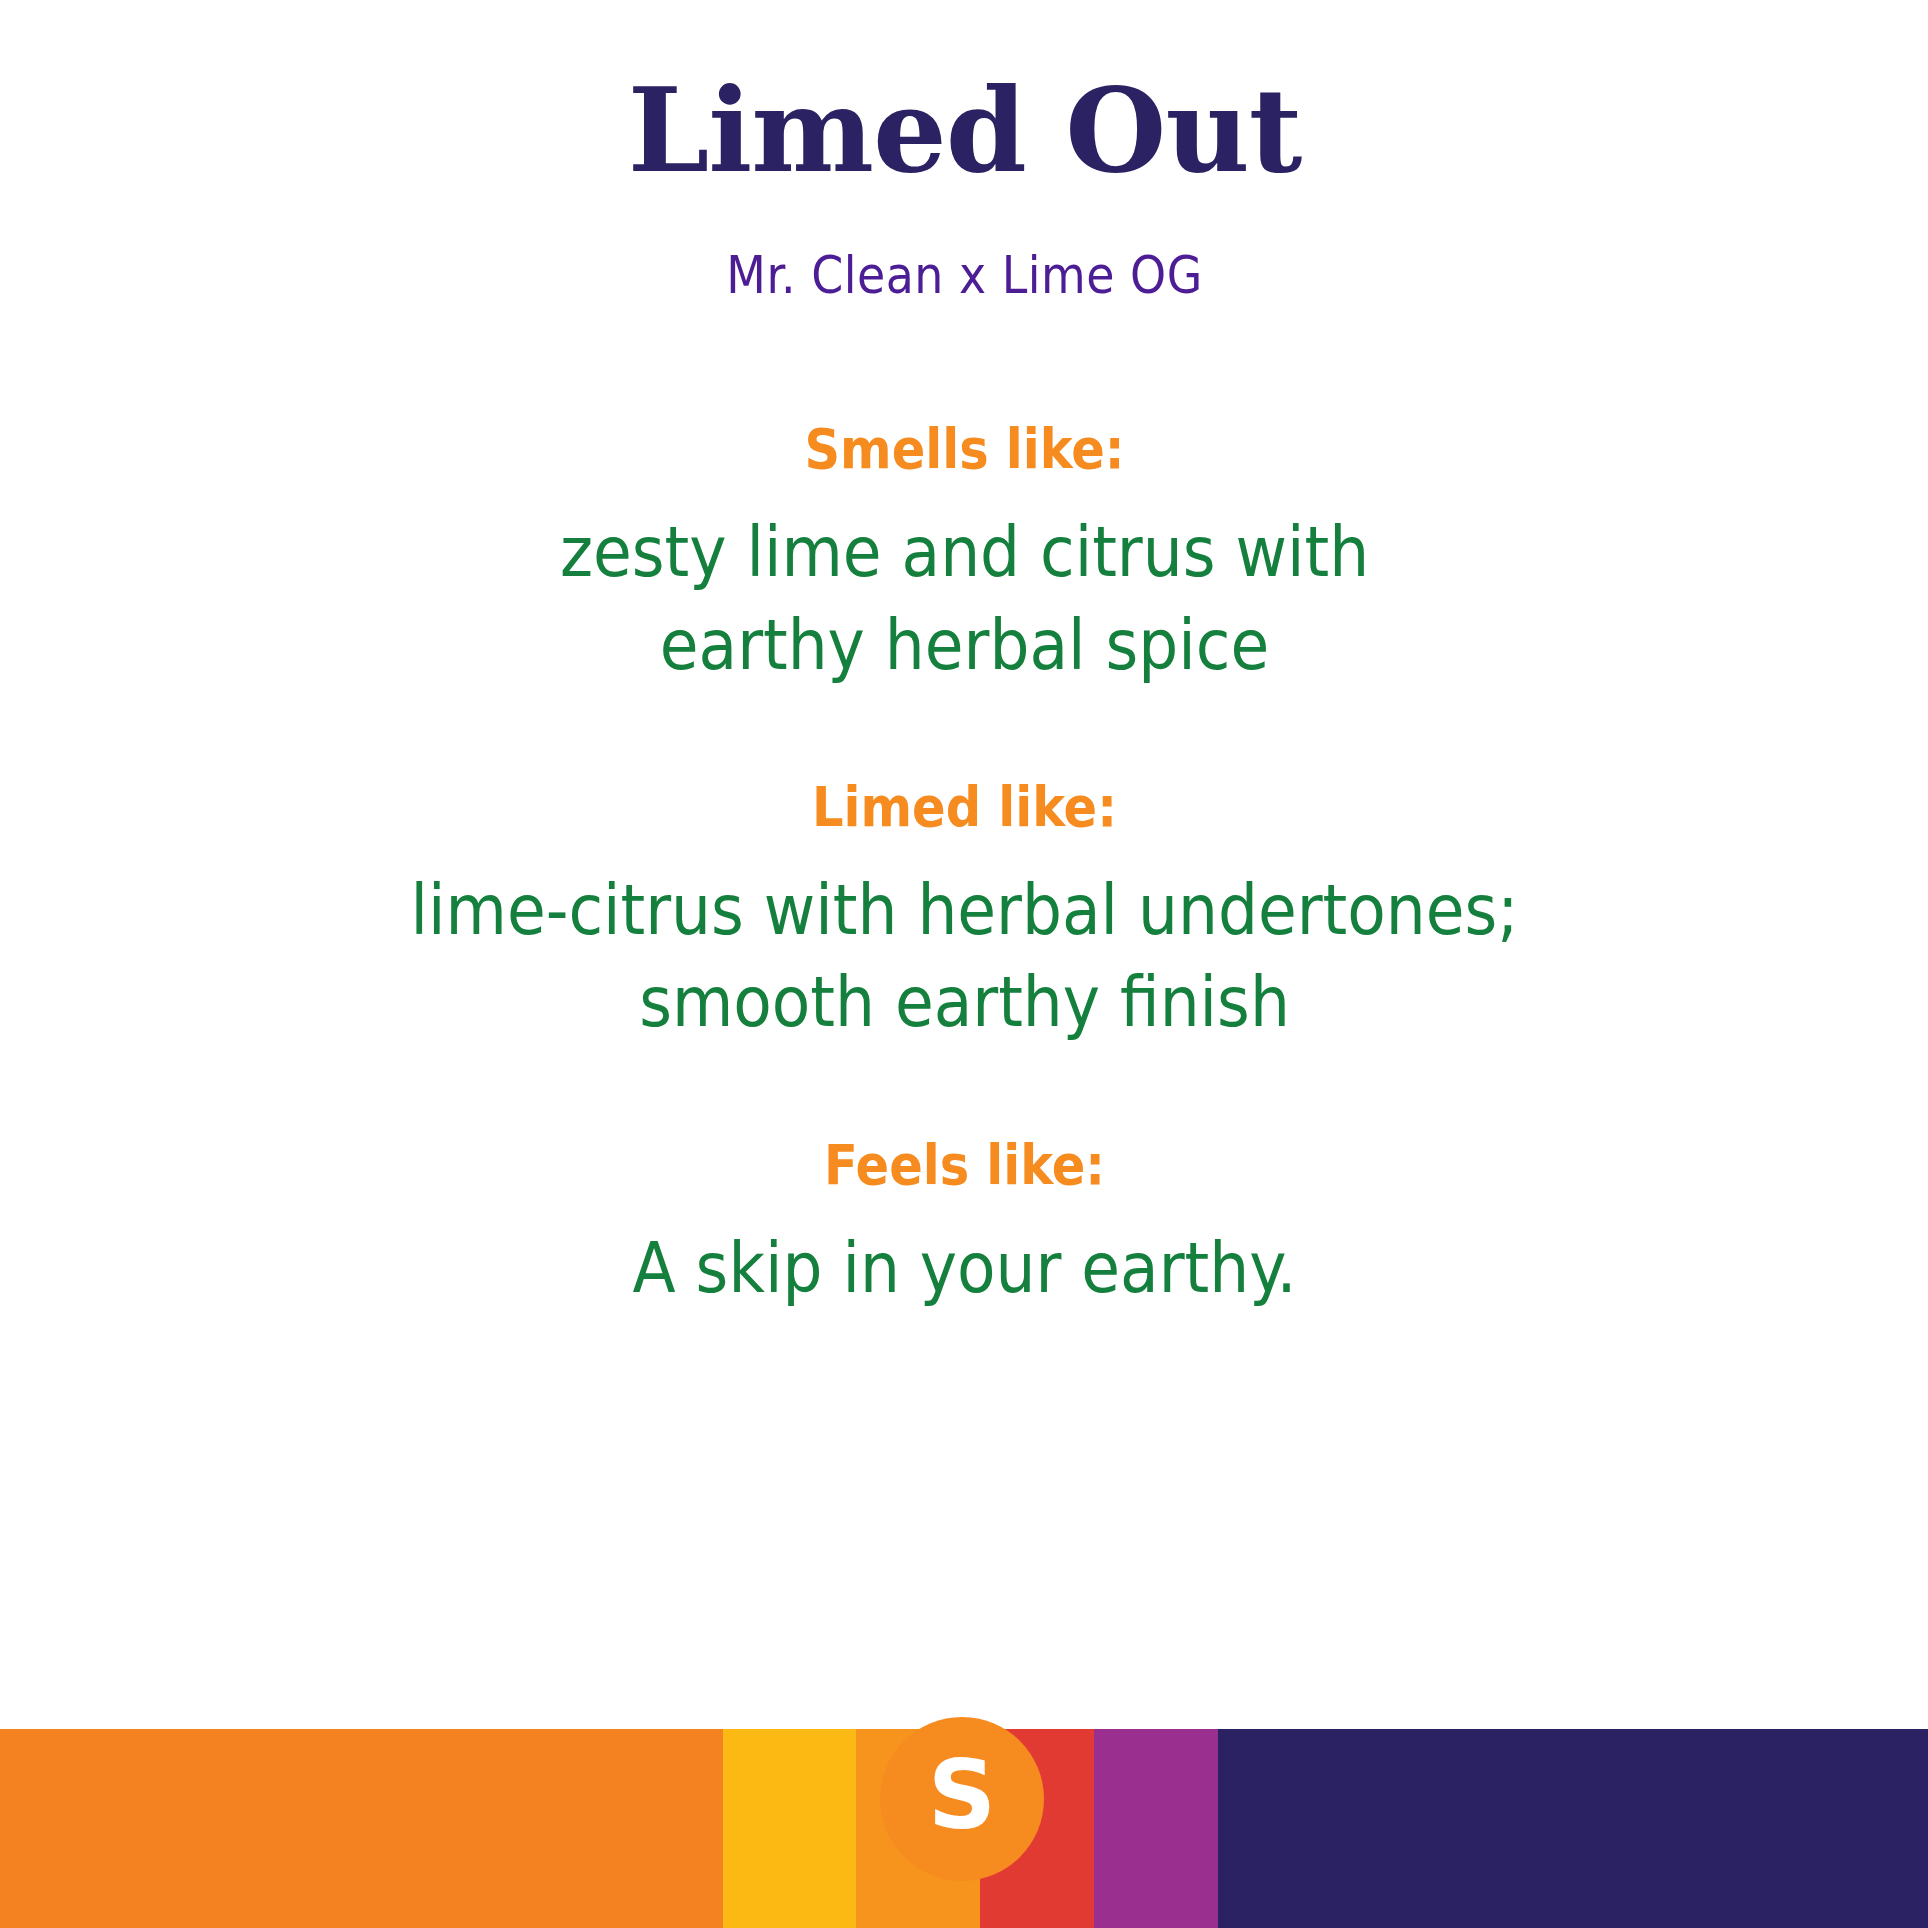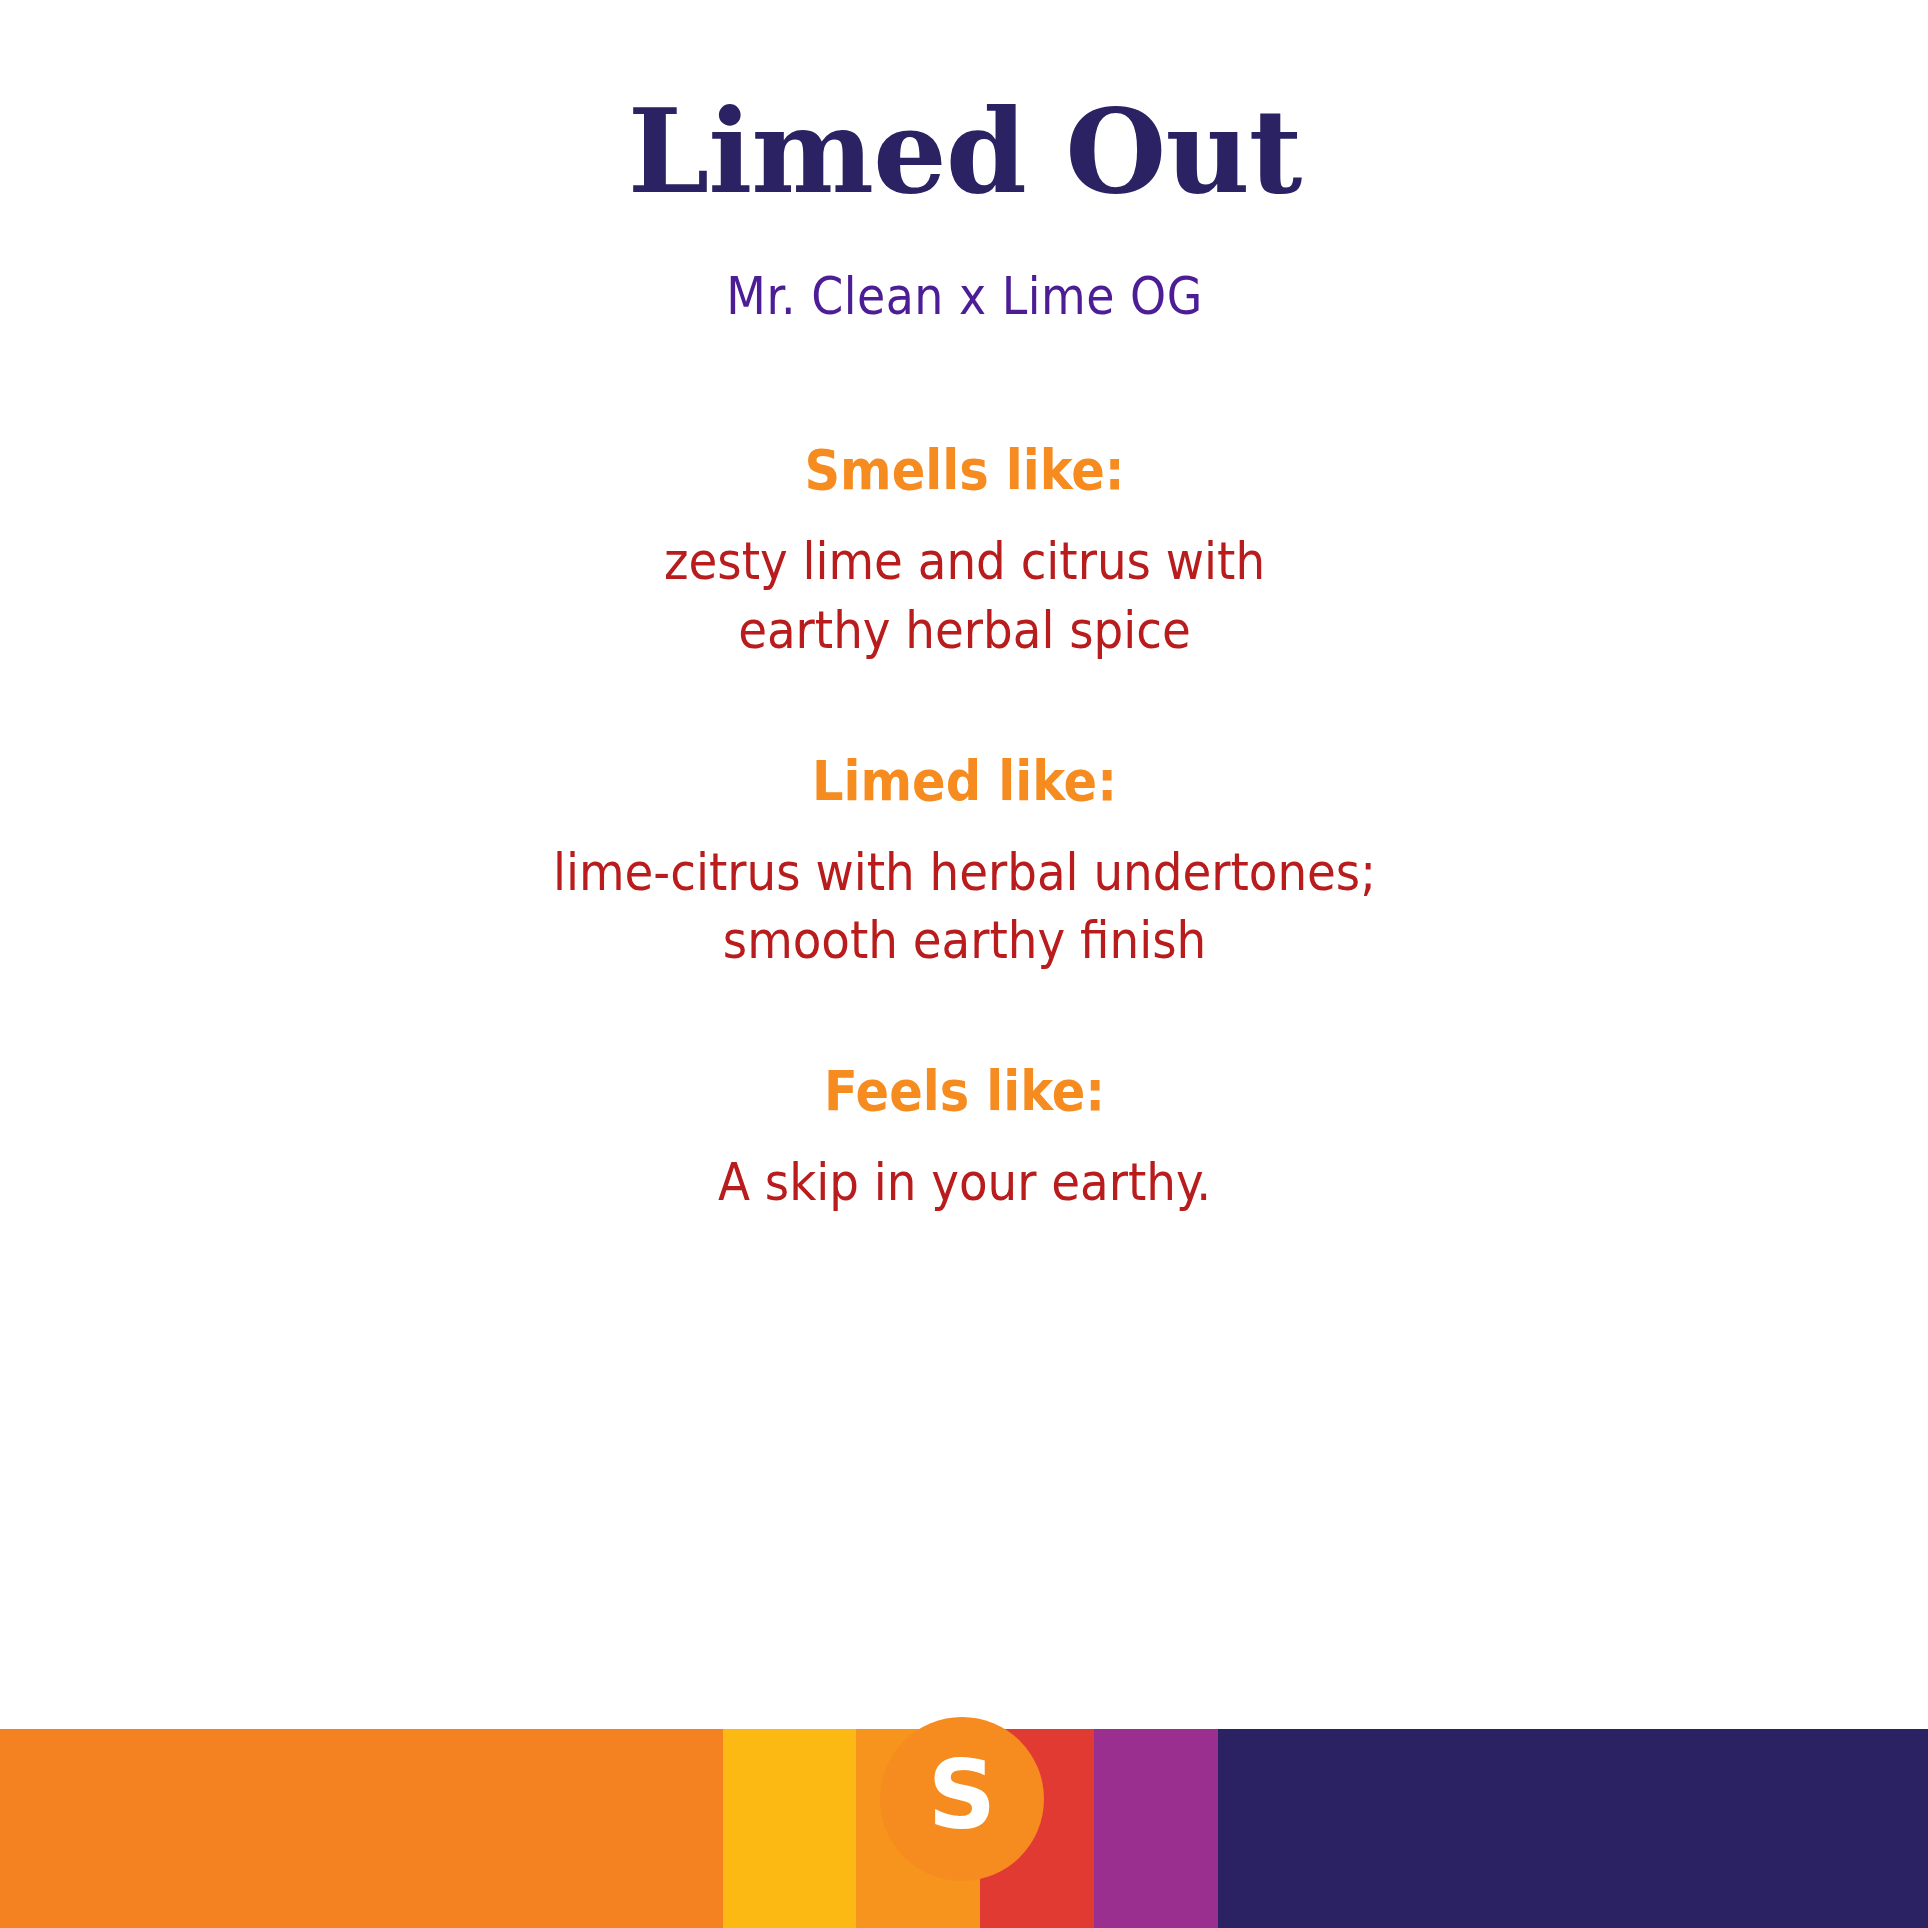--- a/index.html
+++ b/index.html
@@ -14,21 +14,21 @@
   #card {
     position: relative;
     width: 1929px;
     height: 1929px;
     background: #ffffff;
     overflow: hidden;
   }
 
   
   .header {
-    padding-top: 92px;
+    padding-top: 71px;
     text-align: center;
   }
 
   .title {
     font-family: "DejaVu Serif", serif;
     font-weight: bold;
     font-size: 116px;
     line-height: 1.02;
     letter-spacing: -1px;
     color: #2a2263;
@@ -56,23 +56,23 @@
     font-family: "DejaVu Sans Condensed", "Liberation Sans", sans-serif;
     font-weight: bold;
     font-size: 55px;
     color: #f68b1f;
     letter-spacing: 0px;
     margin-bottom: 25px;
   }
 
   .section-text {
     font-family: "DejaVu Sans Condensed", "Liberation Sans", sans-serif;
-    font-size: 52px;
+    font-size: 70px;
     line-height: 1.32;
-    color: #b91c1c;
+    color: #15803d;
     white-space: pre-line;
   }
 
   
   .footer {
     position: absolute;
     left: 0;
     bottom: 0;
     width: 1929px;
     height: 200px;

